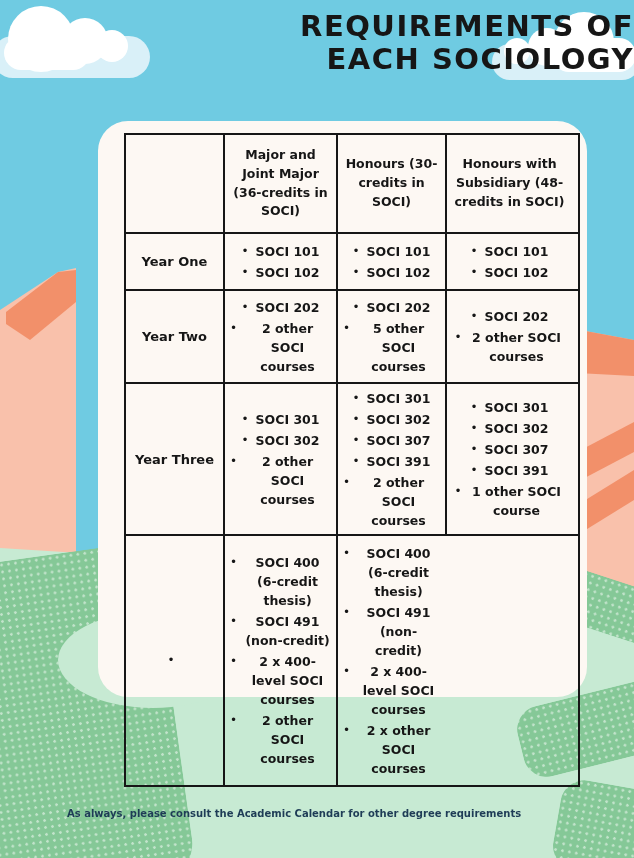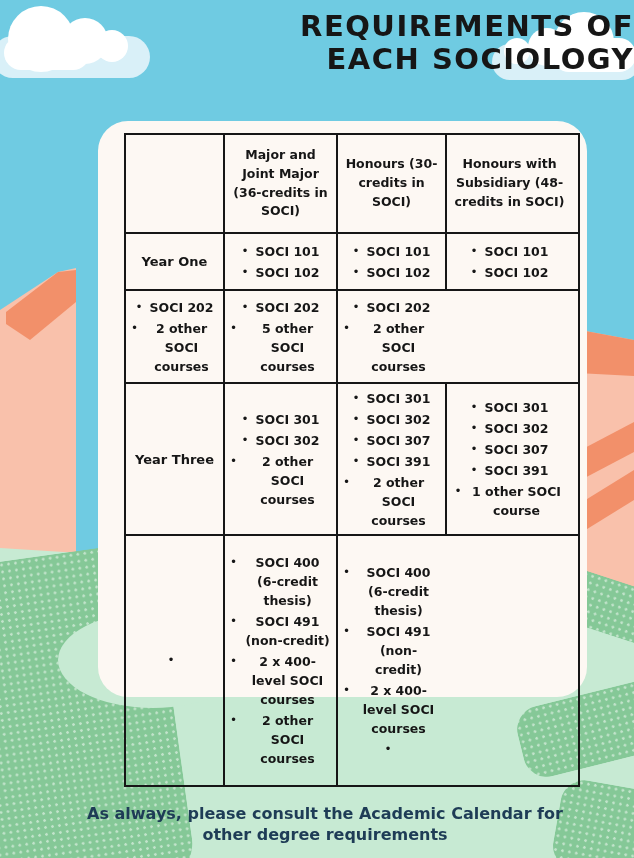--- a/index.html
+++ b/index.html
@@ -74,22 +74,22 @@
   .cell{display:flex;align-items:center;justify-content:center;padding:4px 5px;color:var(--ink);}
   .cell + .cell{border-left:2px solid var(--ink);}
   .hcell{font-weight:700;font-size:12.5px;line-height:1.5;text-align:center;}
   .lcell{font-weight:700;font-size:13px;text-align:center;}
   .clist{list-style:none;display:flex;flex-direction:column;gap:2px;}
   .clist li{display:flex;align-items:flex-start;justify-content:center;}
   .bullet{font-size:12px;line-height:19px;margin-right:7px;}
   .itext{font-weight:600;font-size:12.5px;line-height:19px;text-align:center;max-width:96px;}
 
   
-  .footer{position:absolute;left:75px;top:803px;width:500px;text-align:center;
-    color:var(--footerInk);font-weight:700;font-size:16px;line-height:21px;}
+  .footer{position:absolute;left:67px;top:803px;width:500px;
+    color:var(--footerInk);font-weight:700;font-size:10px;line-height:21px;}
 </style>
 </head>
 <body>
 
 <div class="poster">
 
   <div class="cloud cloud-left">
     <div class="base"></div>
     <div class="puff p1"></div>
     <div class="puff p2"></div>
@@ -178,20 +178,23 @@
                 <span class="itext">SOCI 101</span>
               </li>
               <li>
                 <span class="bullet">•</span>
                 <span class="itext">SOCI 102</span>
               </li>
             </ul>
           </div>
         </div>
         <div class="trow r1">
+          <div class="cell lcell">
+            <span>Year Two</span>
+          </div>
           <div class="cell ccell">
             <ul class="clist">
               <li>
                 <span class="bullet">•</span>
                 <span class="itext">SOCI 202</span>
               </li>
               <li>
                 <span class="bullet">•</span>
                 <span class="itext">2 other SOCI courses</span>
               </li>
@@ -328,20 +331,21 @@
               <li>
                 <span class="bullet">•</span>
                 <span class="itext">SOCI 491 (non-credit)</span>
               </li>
               <li>
                 <span class="bullet">•</span>
                 <span class="itext">2 x 400-level SOCI courses</span>
               </li>
               <li>
                 <span class="bullet">•</span>
+                <span class="itext">2 x other SOCI courses</span>
               </li>
             </ul>
           </div>
         </div>
       </div>
   </div>
 
   <div class="footer">As always, please consult the Academic Calendar for other degree requirements</div>
 
 </div>

